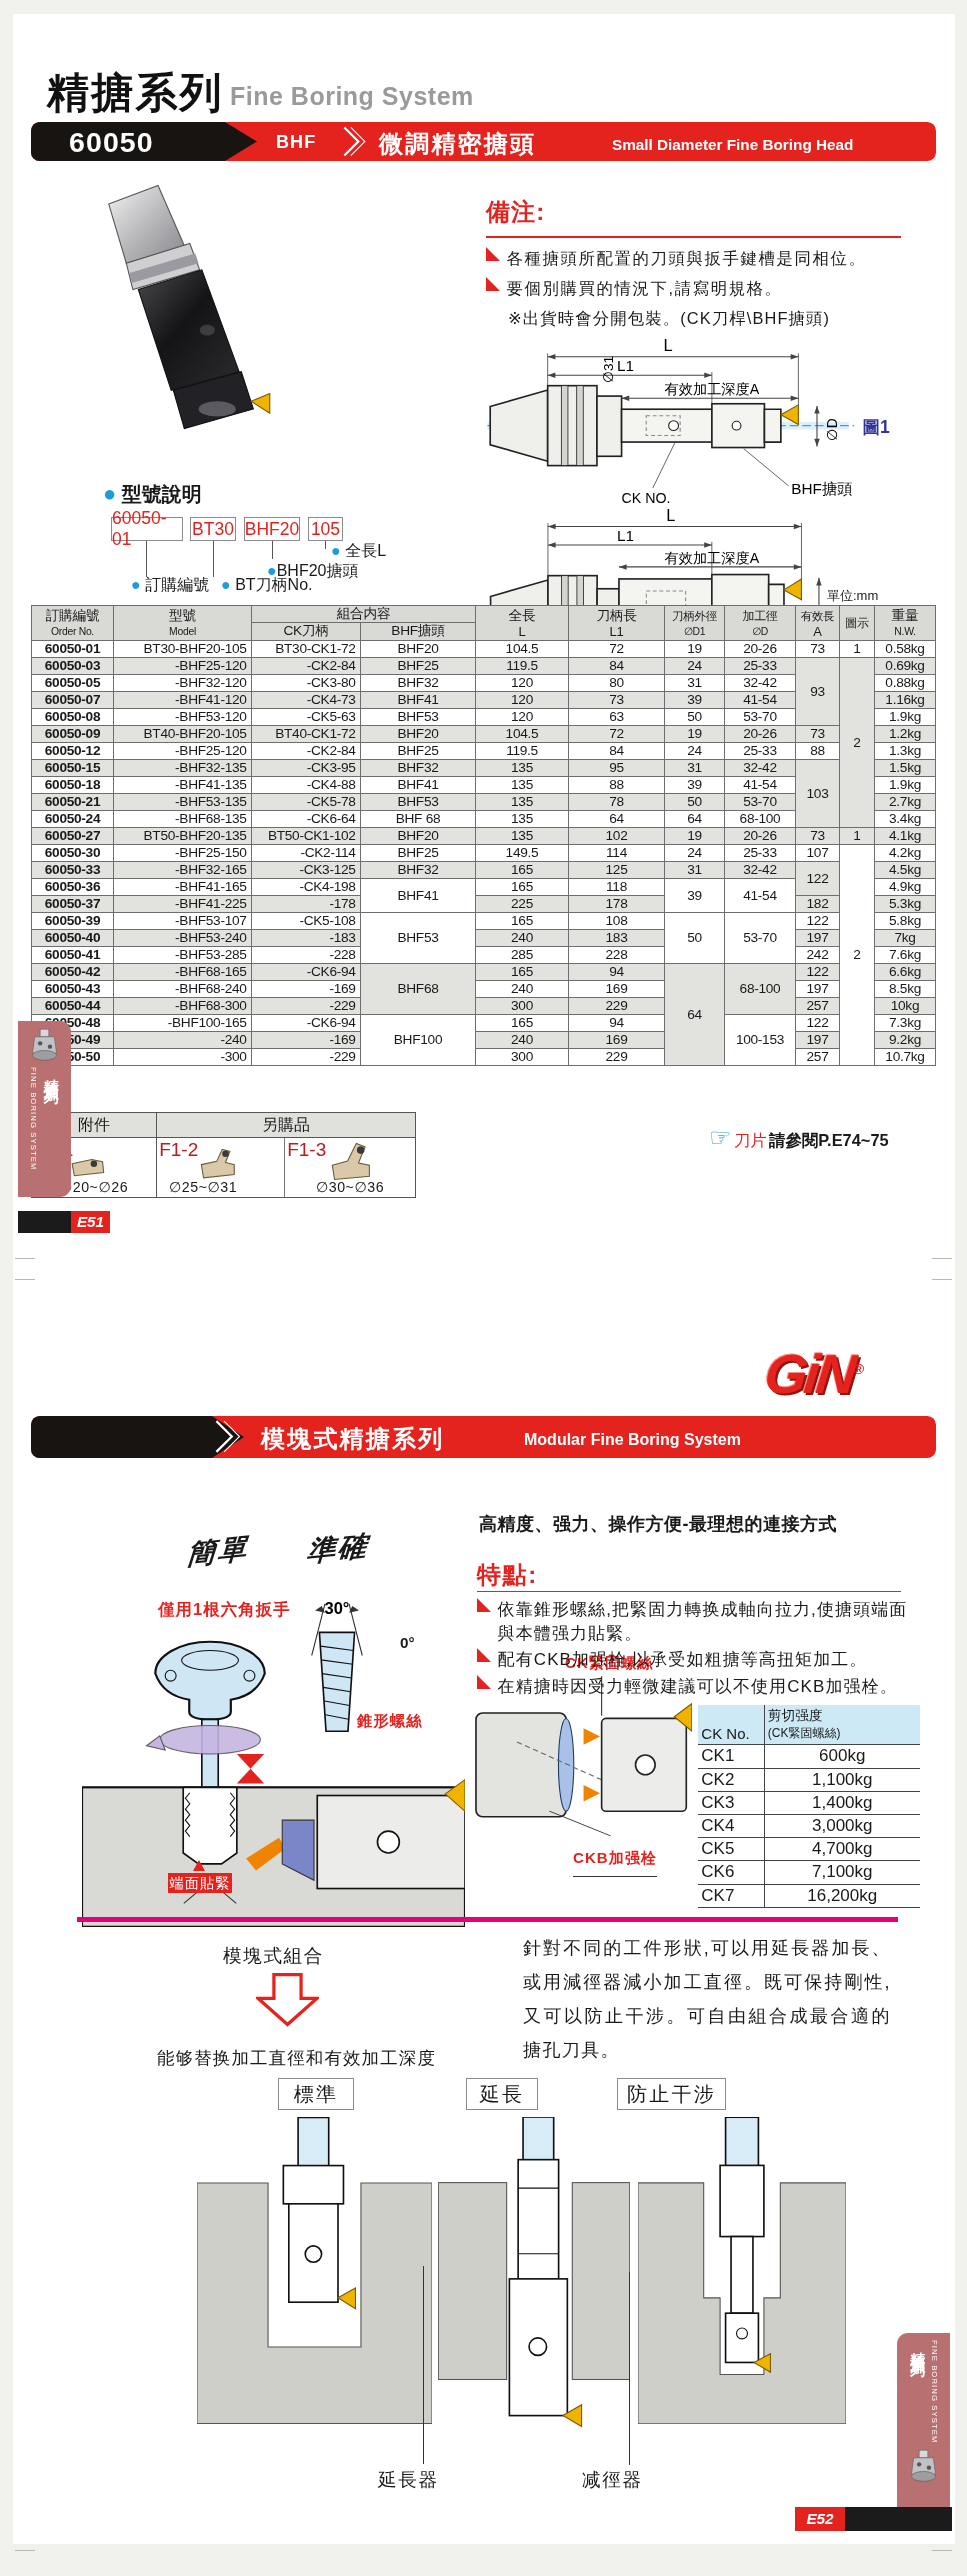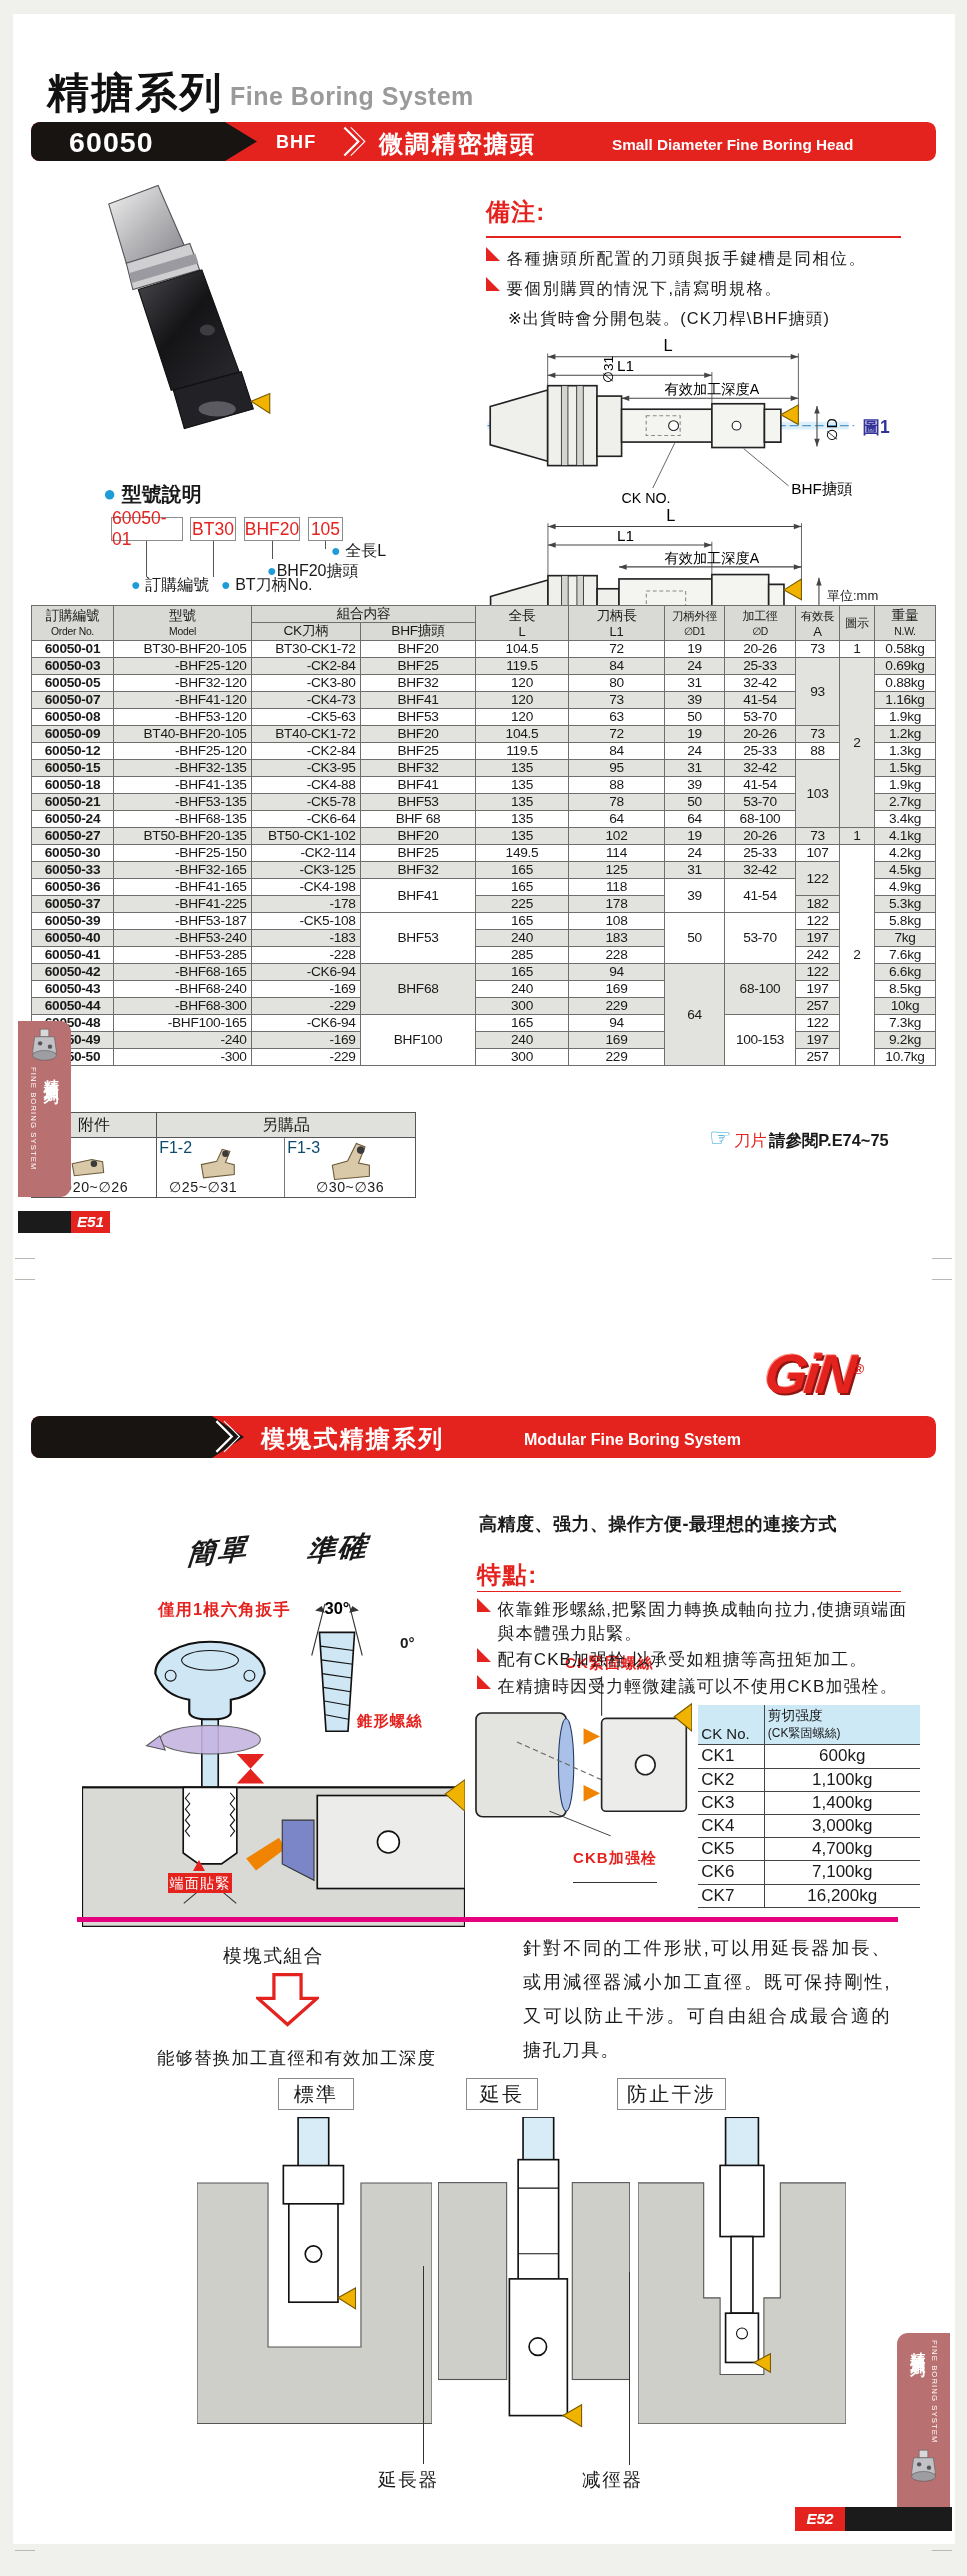--- a/index.html
+++ b/index.html
@@ -33,21 +33,21 @@
   table.spec thead .hz{font-size:13.7px;line-height:16.4px}
   table.spec thead .he{font-size:10.4px;line-height:13px}
   table.spec td{height:17px;background:#fff}
   table.spec tr.shade td{background:#e2e2df}
   table.spec td.merge{background:#fff}
   table.spec td.ord{font-weight:bold}
   table.spec td.rt{text-align:right;padding-right:4.4px}
   
   .acc{border:1.1px solid #555}
   .acc-h{background:#e0e0dc;font-size:16px;display:flex;align-items:center;justify-content:center;border-bottom:1.1px solid #555}
-  .acc-code{font-size:16px;color:#0c4a6e}
+  .acc-code{font-size:19px;color:#b91c1c}
   .acc-dia{font-size:14.2px;letter-spacing:0.5px}
   
   .tab{background:#b97070;display:flex;flex-direction:column;align-items:center;padding:6.6px 0;gap:5.5px}
   .vtext{writing-mode:vertical-rl;color:#fff}
   .vzh{text-orientation:upright;font-size:15px;font-weight:bold;letter-spacing:3.3px}
   .ven{font-size:7.7px;letter-spacing:1.1px}
   .pgno{color:#fff;font-weight:bold;font-style:italic;font-size:15.3px;display:flex;align-items:center;justify-content:center;background:#e4231f}
   .pgbar{background:#1b1b1b}
   .crop{background:#b9b9b4}
   
@@ -487,21 +487,21 @@
           <td class="ord">60050-37</td>
           <td class="rt">-BHF41-225</td>
           <td class="rt">-178</td>
           <td>225</td>
           <td>178</td>
           <td>182</td>
           <td>5.3kg</td>
         </tr>
         <tr>
           <td class="ord">60050-39</td>
-          <td class="rt">-BHF53-187</td>
+          <td class="rt">-BHF53-107</td>
           <td class="rt">-CK5-108</td>
           <td rowspan="3" class="merge">BHF53</td>
           <td>165</td>
           <td>108</td>
           <td rowspan="3" class="merge">50</td>
           <td rowspan="3" class="merge">53-70</td>
           <td>122</td>
           <td>5.8kg</td>
         </tr>
         <tr class="shade">
@@ -701,21 +701,21 @@
     <ellipse cx="170" cy="170" rx="14" ry="85" fill="#a9c0e8" stroke="#223a66" stroke-width="2"></ellipse>
     <line x1="80" y1="128" x2="252" y2="205" stroke="#666" stroke-width="2" stroke-dasharray="10,6"></line>
     <rect x="235" y="85" width="155" height="170" rx="8" fill="#ececea" stroke="#222" stroke-width="3"></rect>
     <circle cx="315" cy="170" r="18" fill="#fff" stroke="#222" stroke-width="3"></circle>
     <polygon points="368,82 400,58 400,108" fill="#f0b400" stroke="#7a5a00" stroke-width="2"></polygon>
     <polygon points="232,118 202,103 202,133" fill="#f08300"></polygon>
     <polygon points="232,222 202,207 202,237" fill="#f08300"></polygon>
     <line x1="235" y1="8" x2="235" y2="80" stroke="#333" stroke-width="2"></line>
   </svg>
   <div class="abs rlab" style="left:565px;top:1654px;font-size:15px">CK緊固螺絲</div>
-  <div class="abs rlab" style="left:573px;top:1849px;font-size:15px;border-bottom:1.1px solid #333;padding-bottom:14px">CKB加强栓</div>
+  <div class="abs rlab" style="left:573px;top:1849px;font-size:15px;border-bottom:1.1px solid #333;padding-bottom:8px">CKB加强栓</div>
   <div class="abs lead" style="left:547px;top:1823px;height:1.1px;width:66px;transform:rotate(22deg)"></div>
   <div class="abs facebox" style="left:168px;top:1873px;width:64px;height:20px">端面貼緊</div>
   <div class="abs" style="left:193px;top:1860px;width:0;height:0;border-bottom:11px solid #e4231f;border-left:6.6px solid transparent;border-right:6.6px solid transparent"></div>
 
   <div class="abs intro" style="left:479px;top:1512px">高精度、强力、操作方便-最理想的連接方式</div>
   <div class="abs feat-h" style="left:477px;top:1559px">特點:</div>
   <div class="abs rline" style="left:477px;top:1591px;width:424px;height:1.1px"></div>
   <div class="abs" style="left:477px;top:1598px;width:434px">
     <div class="feat-li">
         <span class="tri"></span>

